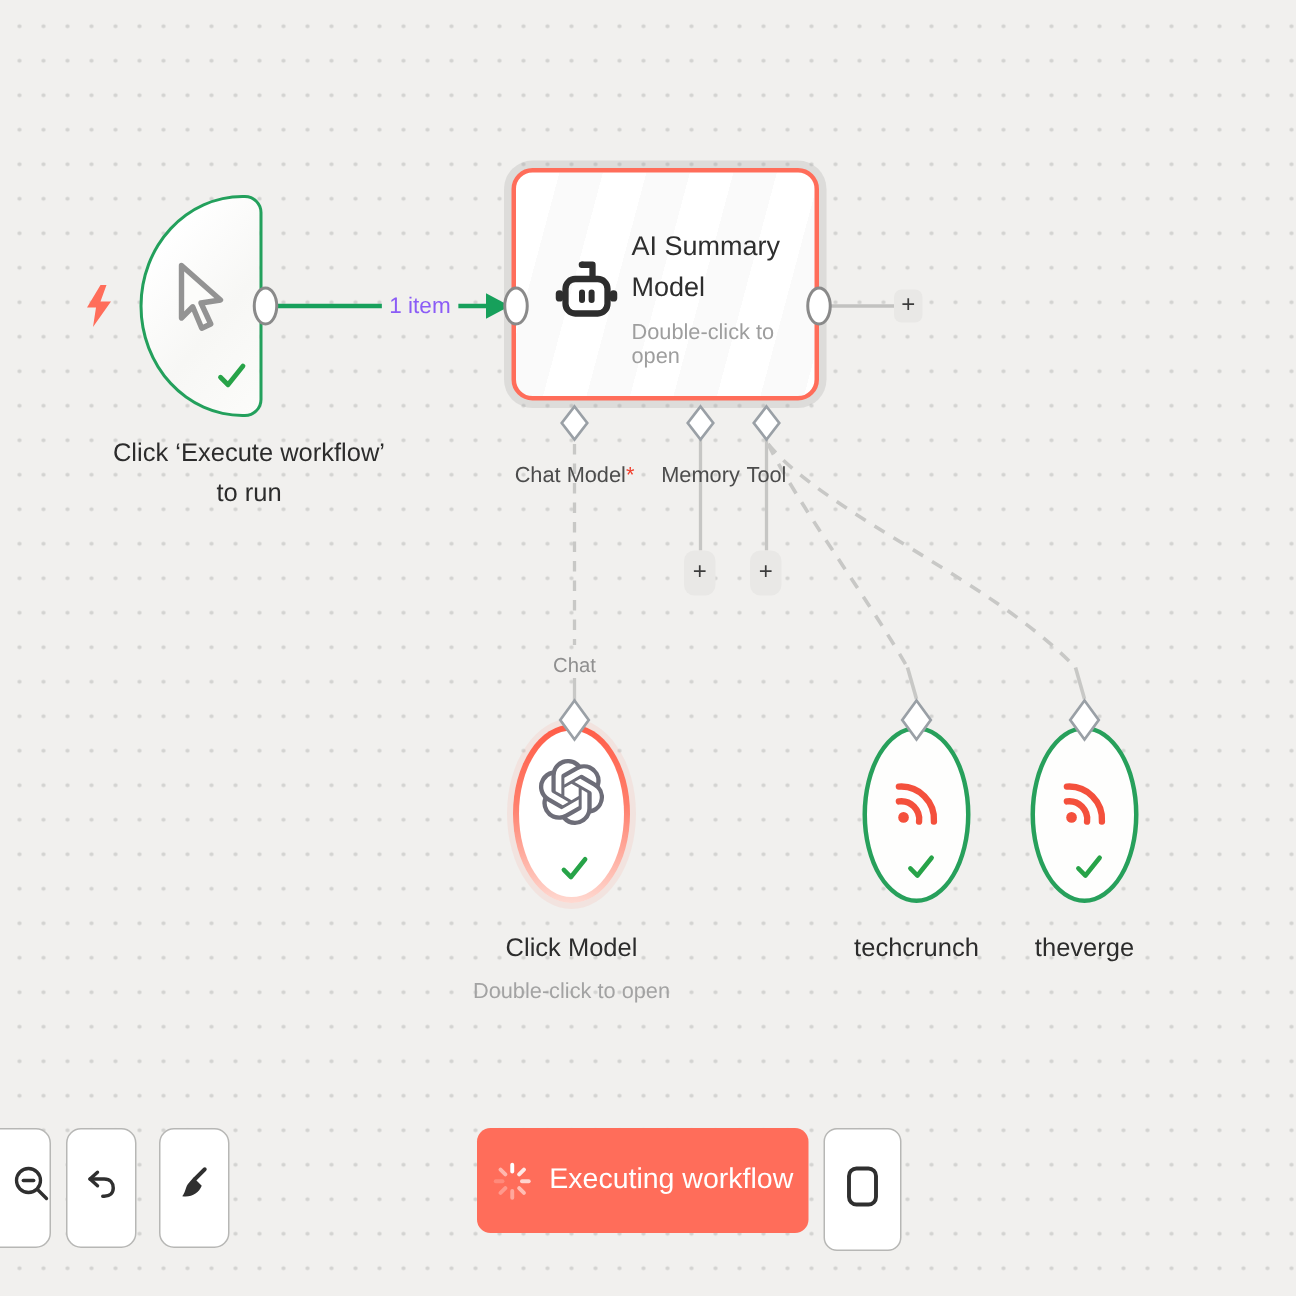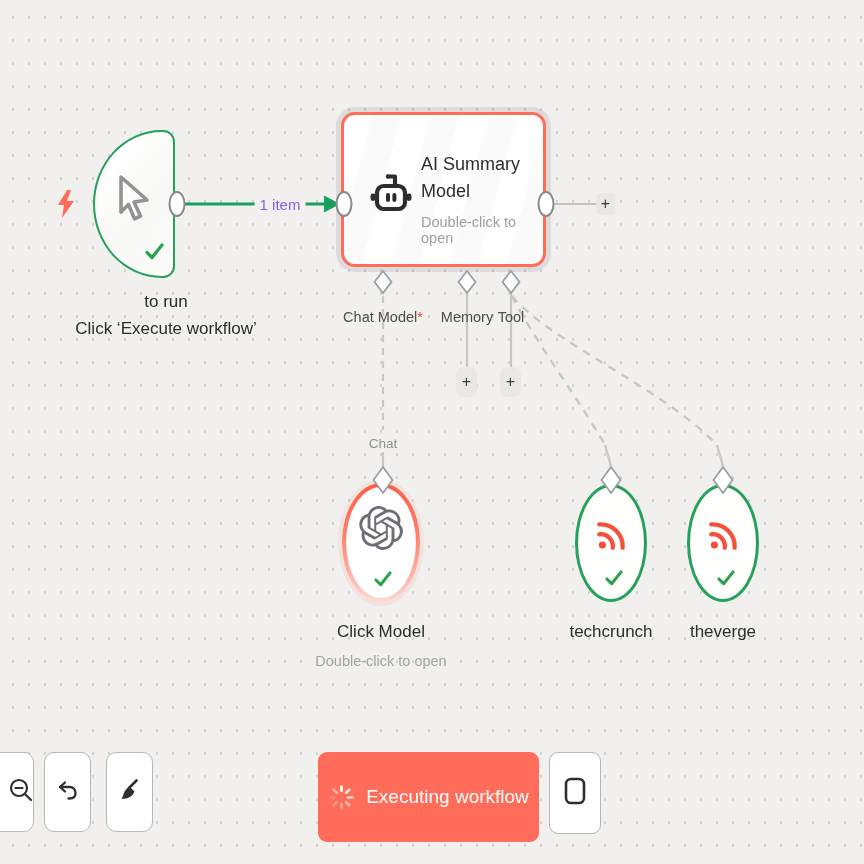--- a/index.html
+++ b/index.html
@@ -85,21 +85,21 @@
   .tool-btn{
     position:absolute;top:752px;height:80px;background:#fff;
     border:1.5px solid #b7b7b5;border-radius:10px;box-sizing:border-box;
     display:flex;align-items:center;justify-content:center;z-index:10;cursor:pointer;
   }
   .btn-zoom-out{left:-14px;width:48px;}
   .btn-undo{left:44px;width:47px;}
   .btn-tidy{left:106px;width:47px;}
   .btn-stop{left:549px;width:52px;height:82px;border-radius:9px;}
   .exec-btn{
-    position:absolute;left:318px;top:752px;width:221px;height:90px;z-index:10;
+    position:absolute;left:318px;top:752px;width:221px;height:70px;z-index:10;
     background:#FF6D5A;border:none;border-radius:9px;cursor:pointer;
     display:flex;align-items:center;justify-content:center;gap:11px;
     color:#fff;font-size:19px;font-family:"Liberation Sans",sans-serif;
   }
   .spinner{animation:spin 1.1s steps(12) infinite;}
   @keyframes spin{to{transform:rotate(360deg);}}
 </style>
 </head>
 <body>
 
@@ -118,22 +118,22 @@
       </svg>
     </span>
     <span style="position:absolute;right:8px;bottom:11px;">
       <svg width="21" height="19" viewBox="0 0 21 19">
           <path d="M3 10.5 L8 15.5 L18 3" fill="none" stroke="#27A348" stroke-width="3.2" stroke-linecap="round" stroke-linejoin="round"></path>
         </svg>
     </span>
   </div>
 
   <div class="node-label" style="left:166px;top:288px;">
+    <div>Click ‘Execute workflow’</div>
     <div>to run</div>
-    <div>Click ‘Execute workflow’</div>
   </div>
 
   <div class="agent-node">
     <span style="position:absolute;left:23px;top:55px;">
       <svg width="48" height="50" viewBox="0 0 48 50">
         <rect x="10" y="16" width="28" height="23" rx="6.5" fill="none" stroke="#2d2d2d" stroke-width="4.2"></rect>
         <rect x="19" y="23" width="4" height="9" rx="2" fill="#2d2d2d"></rect>
         <rect x="25.4" y="23" width="4" height="9" rx="2" fill="#2d2d2d"></rect>
         <path d="M28 15 V6.5 H21.5" fill="none" stroke="#2d2d2d" stroke-width="4.2" stroke-linecap="round" stroke-linejoin="round"></path>
         <circle cx="21" cy="6.5" r="2.2" fill="#2d2d2d"></circle>

